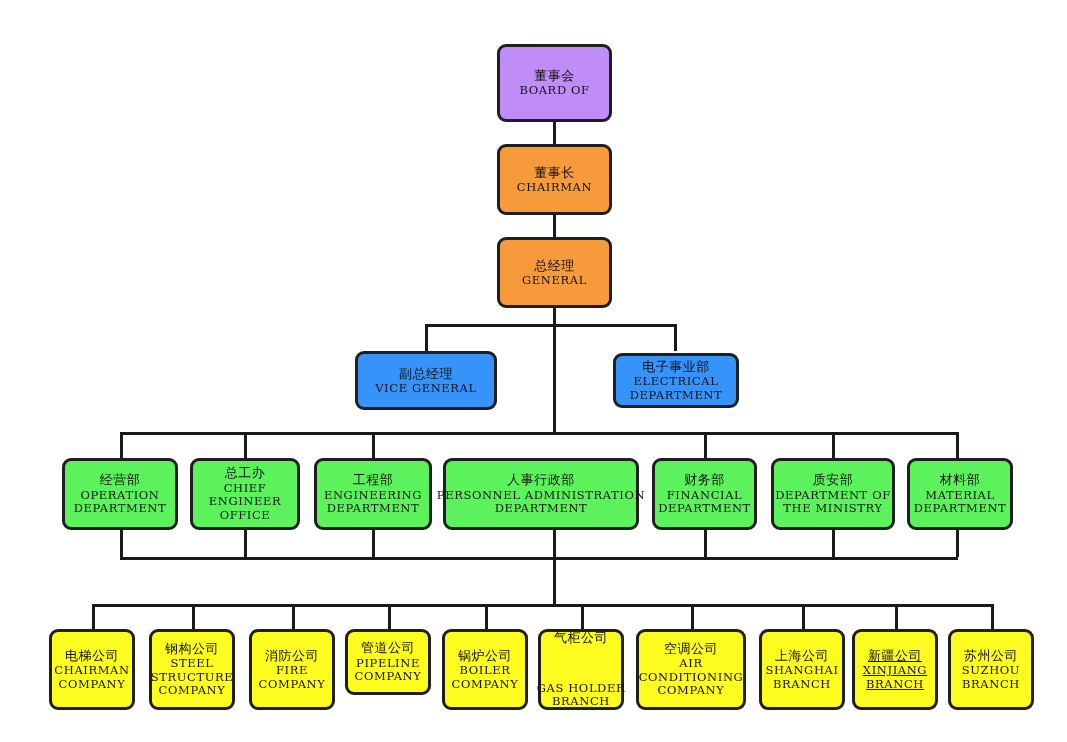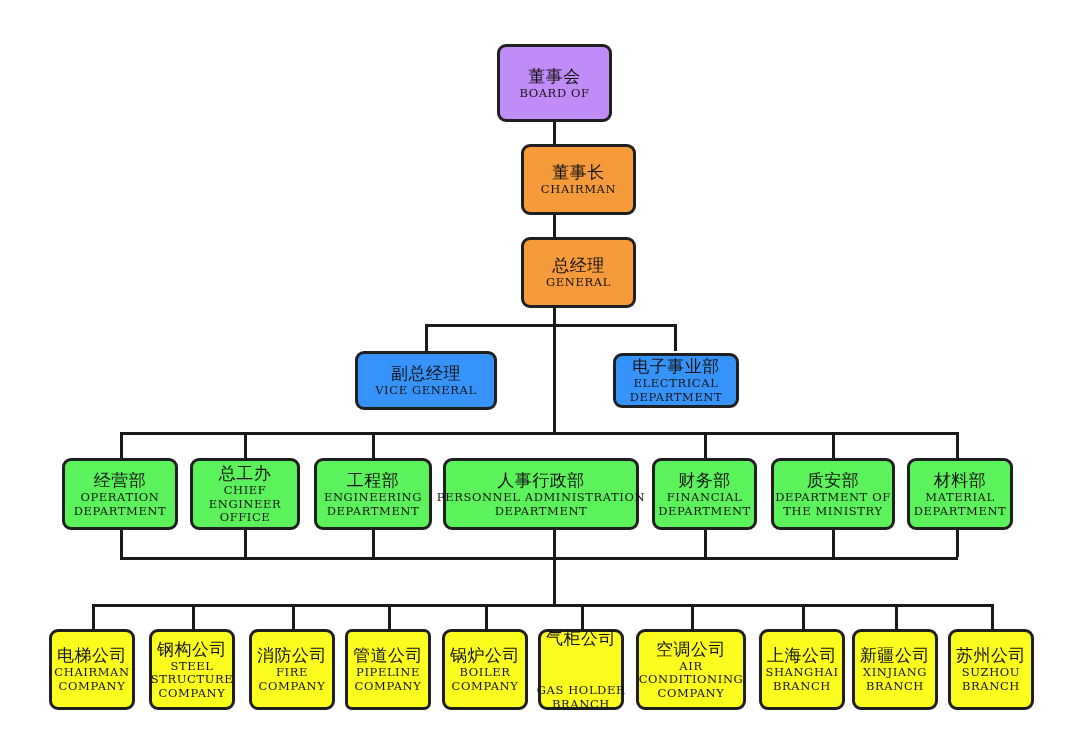--- a/index.html
+++ b/index.html
@@ -38,35 +38,35 @@
     align-items: center;
     justify-content: center;
     text-align: center;
     color: #121212;
     line-height: 1.18;
     padding: 2px 4px;
     z-index: 5;
   }
   .node .cn {
     font-family: "DejaVu Sans", "Liberation Sans", sans-serif;
-    font-size: 17px;
+    font-size: 13px;
     letter-spacing: 0.5px;
     white-space: nowrap;
   }
   .node .en {
     font-family: "DejaVu Serif", "Liberation Serif", serif;
     font-size: 11.5px;
     letter-spacing: 0.6px;
     margin-top: 1px;
   }
   .node .en .ln { display: block; white-space: nowrap; }
 
   
   .c-purple { background: #c08cf8; }
-  .c-orange { background: #f79a3c; margin-left: 24px; }
+  .c-orange { background: #f79a3c; }
   .c-blue   { background: #3693fa; }
   .c-green  { background: #5cf25c; }
   .c-yellow { background: #fcfc1e; }
 </style>
 </head>
 <body>
 
 <div id="chart-root">
 
   <div class="line v" style="left:553px; top:122px; height:22px;"></div>
@@ -225,21 +225,21 @@
   </div>
 
   <div class="node c-yellow" style="left:249px; top:629px; width:86px; height:81px;">
     <span class="cn">消防公司</span>
     <span class="en">
       <span class="ln">FIRE</span>
       <span class="ln">COMPANY</span>
     </span>
   </div>
 
-  <div class="node c-yellow" style="left:345px; top:629px; width:86px; height:81px;border-radius:7px;">
+  <div class="node c-yellow" style="left:345px; top:629px; width:86px; height:66px;">
     <span class="cn">管道公司</span>
     <span class="en">
       <span class="ln">PIPELINE</span>
       <span class="ln">COMPANY</span>
     </span>
   </div>
 
   <div class="node c-yellow" style="left:442px; top:629px; width:86px; height:81px;">
     <span class="cn">锅炉公司</span>
     <span class="en">
@@ -266,21 +266,21 @@
   </div>
 
   <div class="node c-yellow" style="left:759px; top:629px; width:86px; height:81px;">
     <span class="cn">上海公司</span>
     <span class="en">
       <span class="ln">SHANGHAI</span>
       <span class="ln">BRANCH</span>
     </span>
   </div>
 
-  <div class="node c-yellow" style="left:852px; top:629px; width:86px; height:81px;">
+  <div class="node c-yellow" style="left:852px; top:629px; width:86px; height:81px;text-decoration:underline;">
     <span class="cn">新疆公司</span>
     <span class="en">
       <span class="ln">XINJIANG</span>
       <span class="ln">BRANCH</span>
     </span>
   </div>
 
   <div class="node c-yellow" style="left:948px; top:629px; width:86px; height:81px;">
     <span class="cn">苏州公司</span>
     <span class="en">

